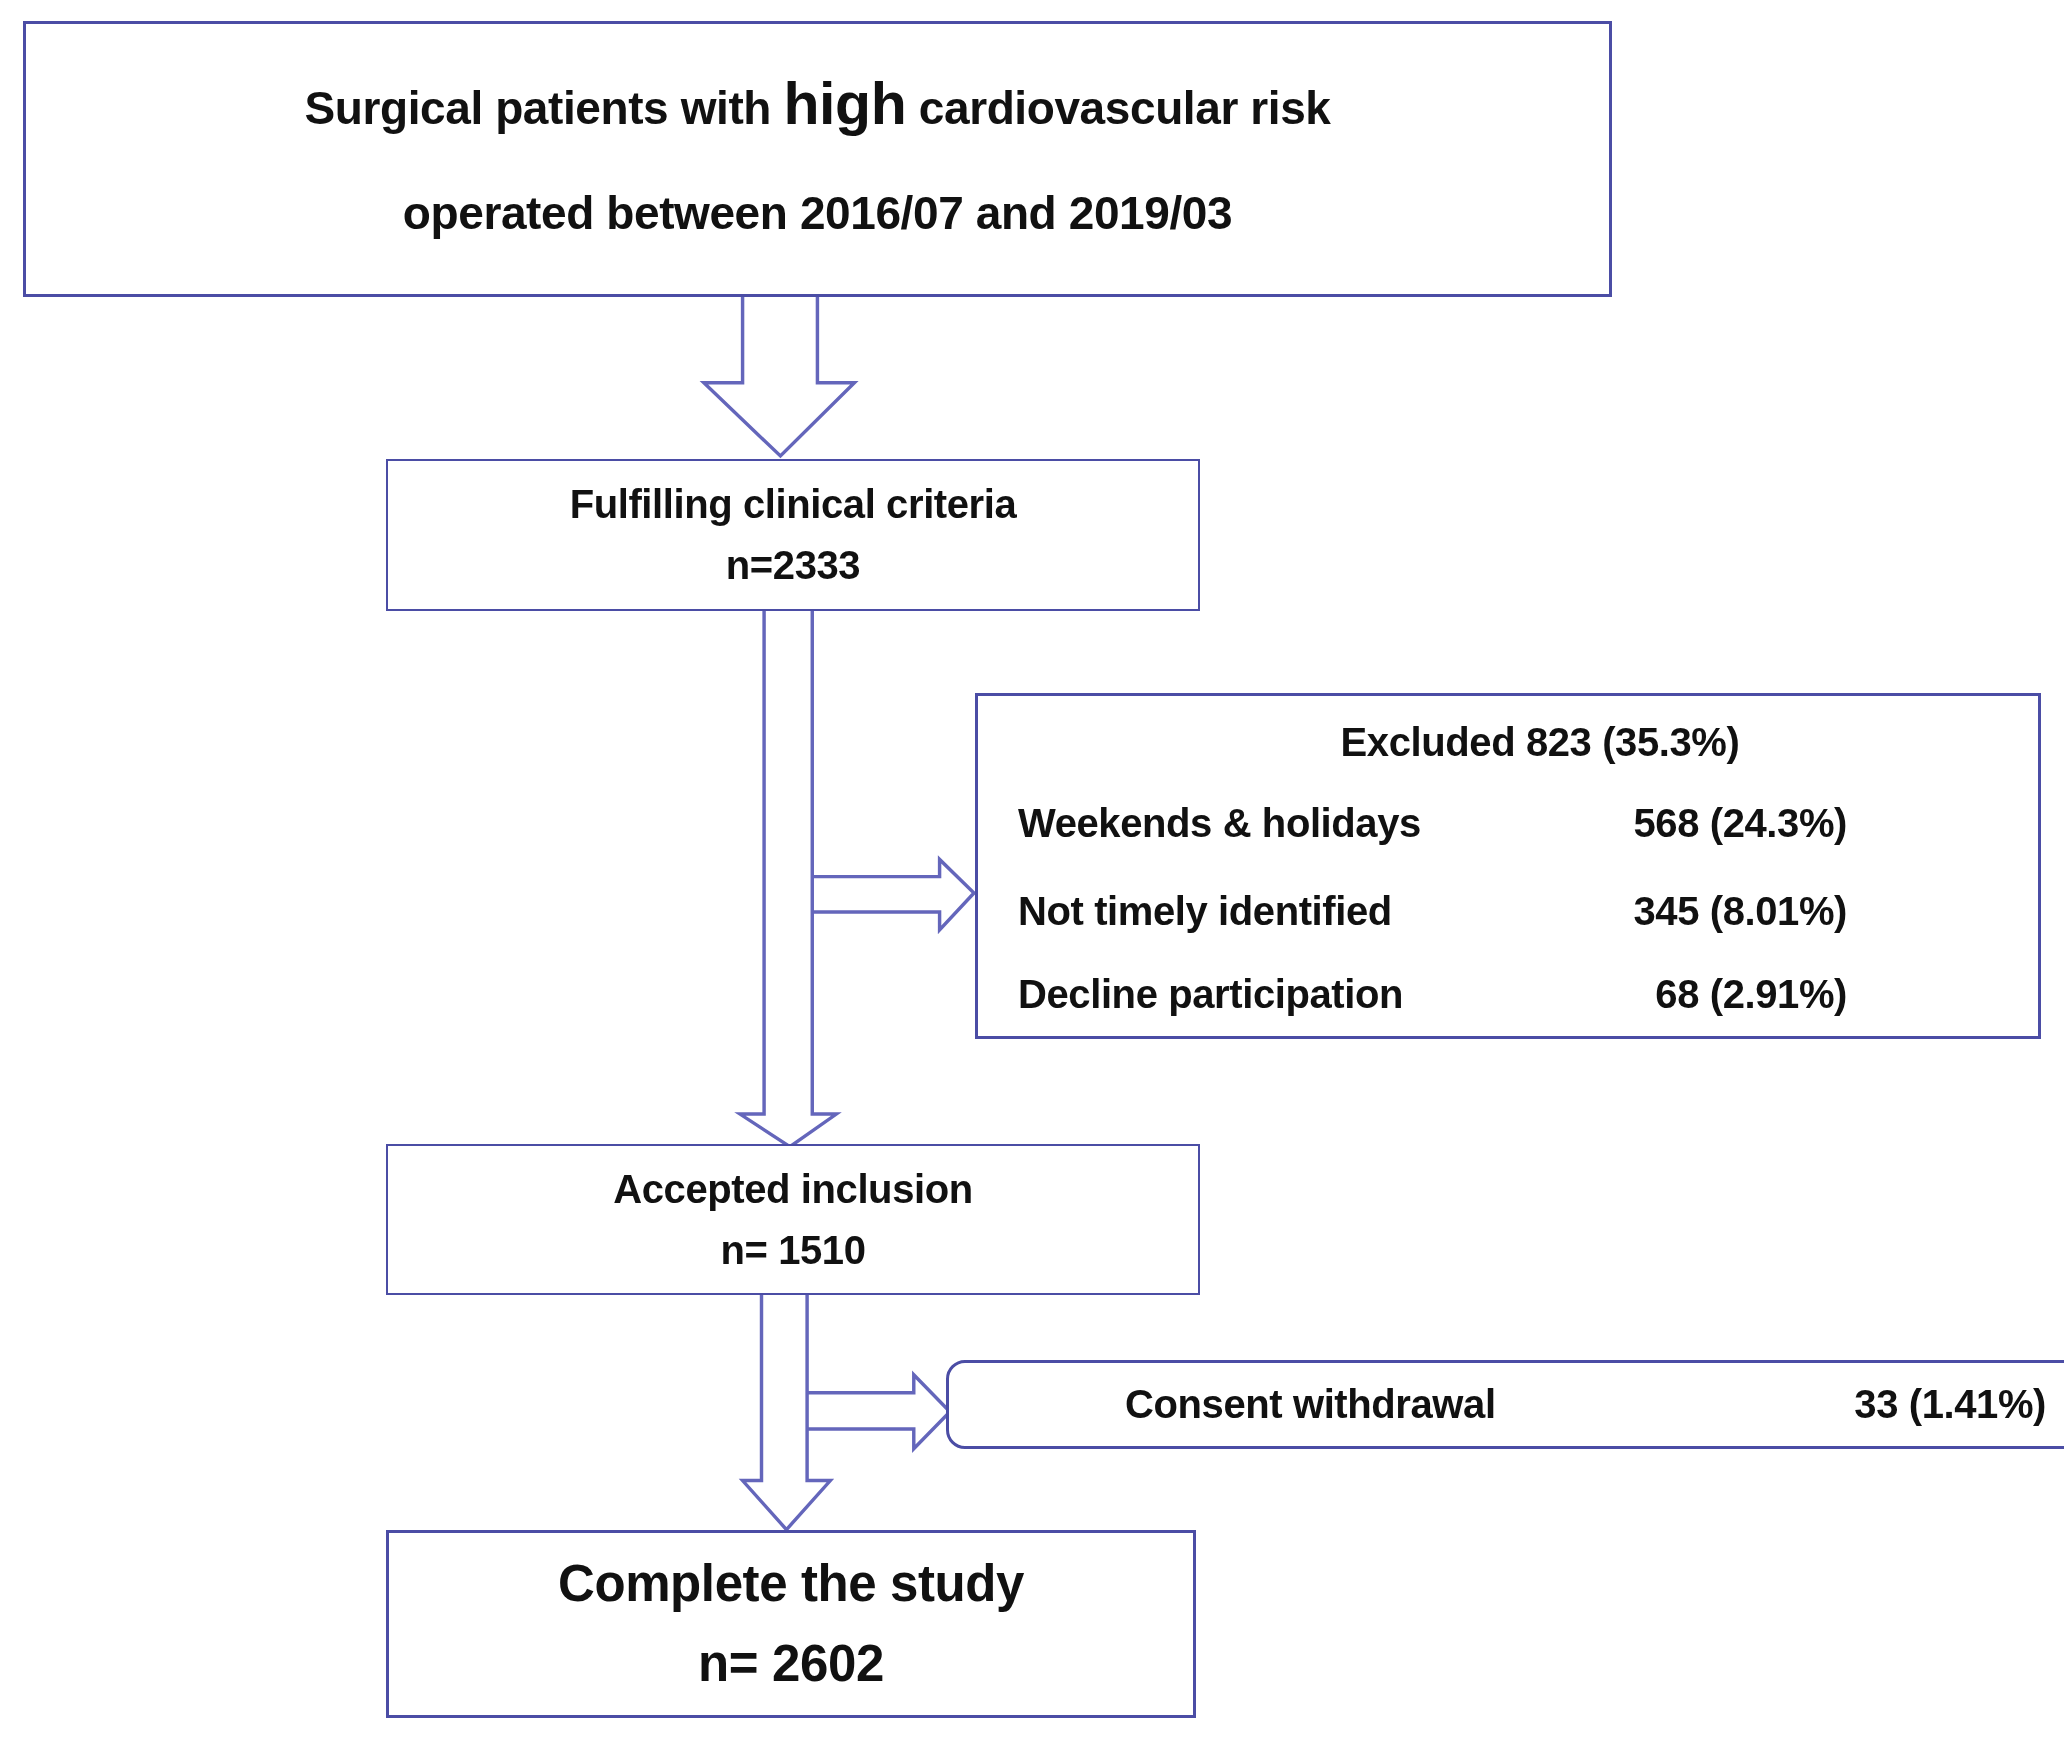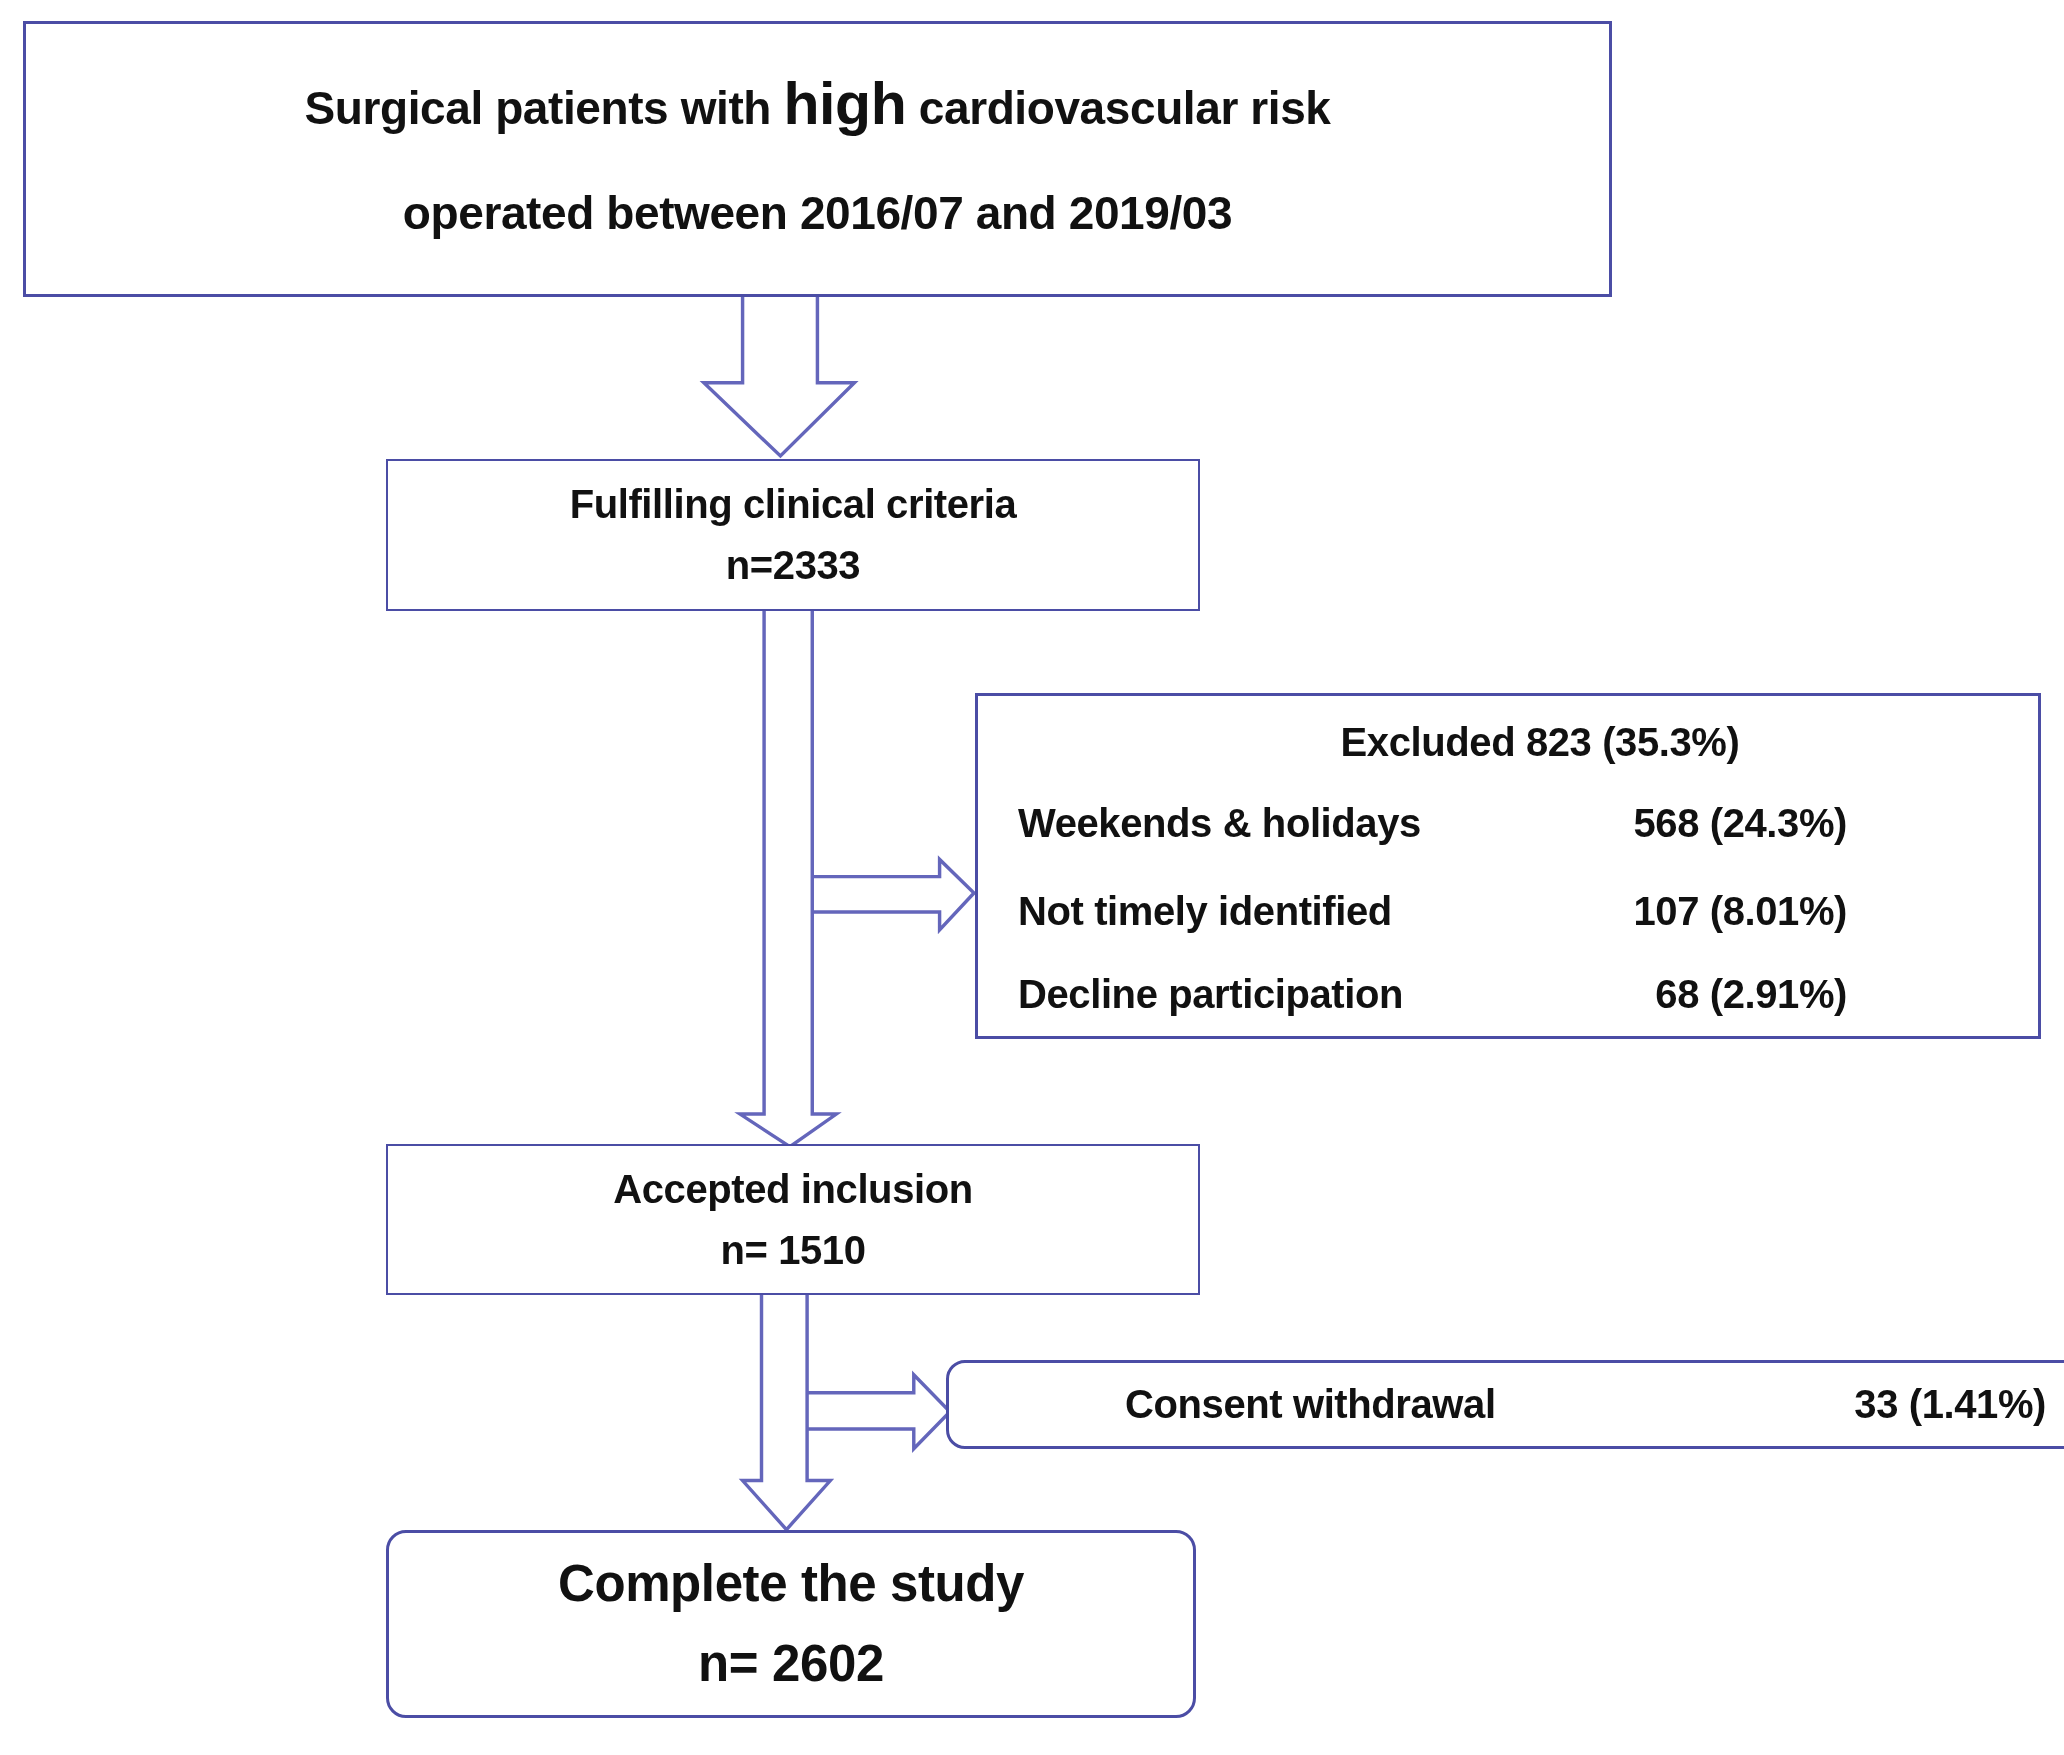--- a/index.html
+++ b/index.html
@@ -23,21 +23,21 @@
     background:#ffffff;border:3.4px solid var(--box-border);
     display:flex;flex-direction:column;justify-content:center;align-items:center;
     text-align:center;font-weight:bold;letter-spacing:-0.4px;
   }
   .box-source{left:23px;top:20.6px;width:1589px;height:276px;font-size:46px;line-height:81px;gap:24px;}
   .box-source .big{font-size:59px;}
   .box-fulfilling{left:386px;top:459px;width:814px;height:152px;border-width:2.6px;font-size:40px;line-height:61px;}
   .box-excluded{left:975px;top:693px;width:1066px;height:346px;display:block;font-size:40px;}
   .box-accepted{left:386px;top:1144px;width:814px;height:151px;border-width:2.6px;font-size:40px;line-height:61px;}
   .box-consent{left:946px;top:1360px;width:1234px;height:89px;display:block;font-size:40px;border-radius:19px;}
-  .box-complete{left:386px;top:1530px;width:810px;height:188px;font-size:51px;line-height:80px;border-radius:20px;}
+  .box-complete{left:386px;top:1530px;width:810px;height:188px;font-size:51px;line-height:80px;}
   .ex-title{position:absolute;left:0;top:24px;width:100%;text-align:center;padding-left:32px;}
   .ex-row{position:absolute;left:40px;right:191px;display:flex;justify-content:space-between;white-space:nowrap;}
   .ex-row-0{top:105px;}
   .ex-row-1{top:193px;}
   .ex-row-2{top:276px;text-align:right;}
   .consent-row{position:absolute;left:176px;right:131px;top:0;bottom:0;display:flex;justify-content:space-between;align-items:center;white-space:nowrap;}
   .line{display:block;}
 </style>
 </head>
 <body>
@@ -72,21 +72,21 @@
   </div>
 
   <div class="box box-excluded">
     <div class="ex-title">Excluded 823 (35.3%)</div>
     <div class="ex-row ex-row-0">
       <span>Weekends &amp; holidays</span>
       <span>568 (24.3%)</span>
     </div>
     <div class="ex-row ex-row-1">
       <span>Not timely identified</span>
-      <span>107 (8.01%)</span>
+      <span>345 (8.01%)</span>
     </div>
     <div class="ex-row ex-row-2">
       <span>Decline participation</span>
       <span>68 (2.91%)</span>
     </div>
   </div>
 
   <div class="box box-accepted">
     <span class="line">Accepted inclusion</span>
     <span class="line">n= 1510</span>

